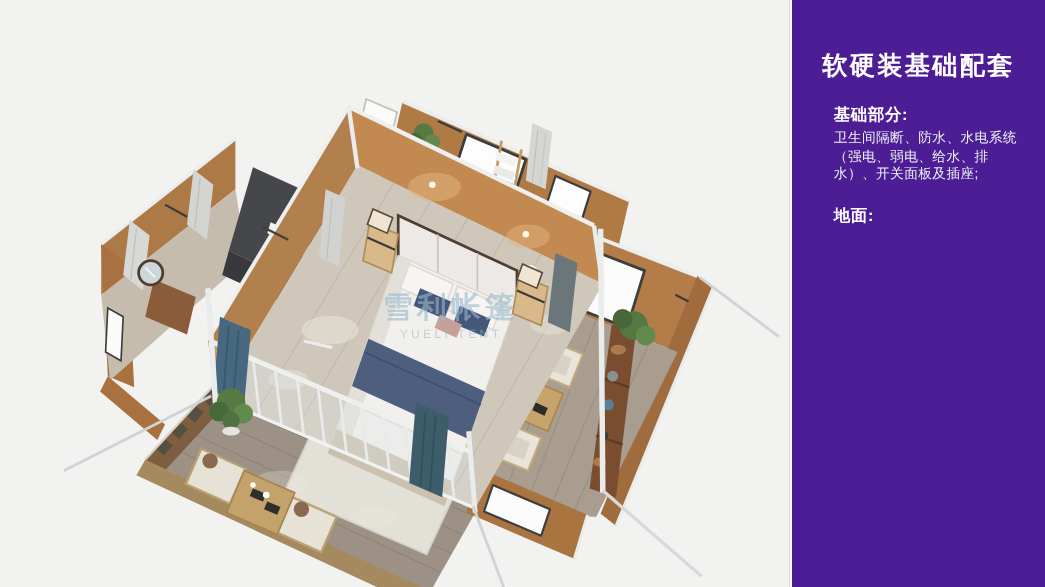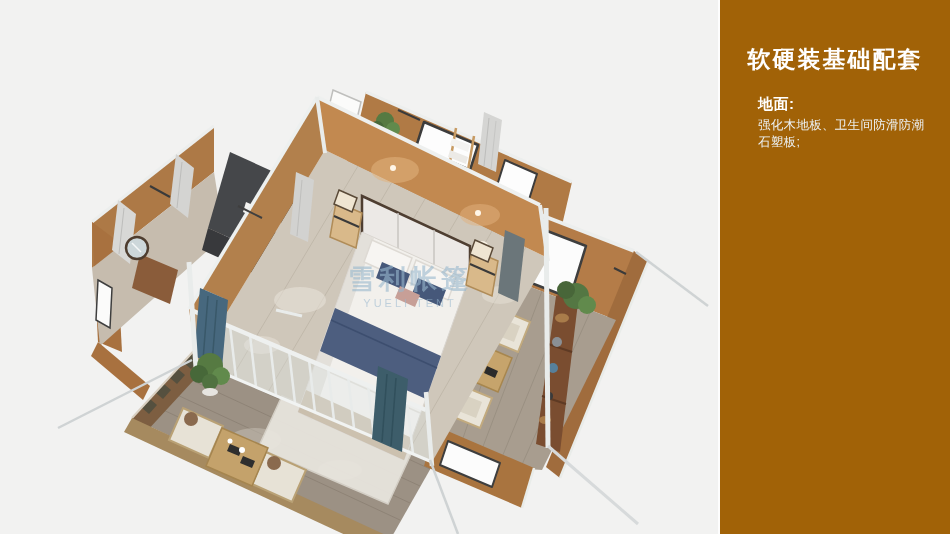--- a/index.html
+++ b/index.html
@@ -1,20 +1,20 @@
 <!DOCTYPE html>
 <html><head>
 <meta charset="utf-8">
 <style>
   html,body{margin:0;padding:0;background:#e8e8e8;}
   .stage{position:relative;width:950px;height:534px;overflow:hidden;background:#f2f2f1;
          font-family:"Liberation Sans","DejaVu Sans",sans-serif;}
   .render-area{position:absolute;left:0;top:0;width:718px;height:534px;background:#f2f2f1;text-align:right;}
   .render-area svg{display:block;}
-  .sidebar{position:absolute;left:718px;top:0;width:232px;height:534px;background:#a16207;
+  .sidebar{position:absolute;left:718px;top:0;width:232px;height:534px;background:#4c1d95;
            color:#ffffff;box-sizing:border-box;border-left:2px solid #fdfdfd;}
   .sidebar .title{margin:44px 6px 0 6px;text-align:center;font-size:23px;font-weight:bold;
                   letter-spacing:2px;color:#ffffff;}
   .sidebar .sections{padding:0 18px 0 38px;}
   .sec{margin-top:20px;}
   .sec h3{font-size:15px;font-weight:bold;margin:0 0 3px 0;color:#ffffff;letter-spacing:0.5px;}
   .sec p{font-size:12.5px;line-height:16.5px;margin:0;color:#edf2f5;letter-spacing:0.3px;}
 </style>
 </head>
 <body>
@@ -286,20 +286,23 @@
         <text x="410" y="288" text-anchor="middle" font-size="27" letter-spacing="4" fill="rgba(151,183,205,0.6)" font-weight="bold">雪利帐篷</text>
         <text x="410" y="307" text-anchor="middle" font-size="11" letter-spacing="3" fill="rgba(151,183,205,0.55)">YUELI TENT</text>
       </g>
     </svg>
   </div>
 
   <div class="sidebar">
     <div class="title">软硬装基础配套</div>
     <div class="sections">
       <div class="sec">
+        <h3>基础部分:</h3>
+        <p>卫生间隔断、防水、水电系统（强电、弱电、给水、排水）、开关面板及插座;</p>
+      </div>
+      <div class="sec">
       </div>
       <div class="sec">
         <h3>地面:</h3>
-        <p>强化木地板、卫生间防滑防潮石塑板;</p>
       </div>
     </div>
   </div>
 </div>
 
 </body></html>

